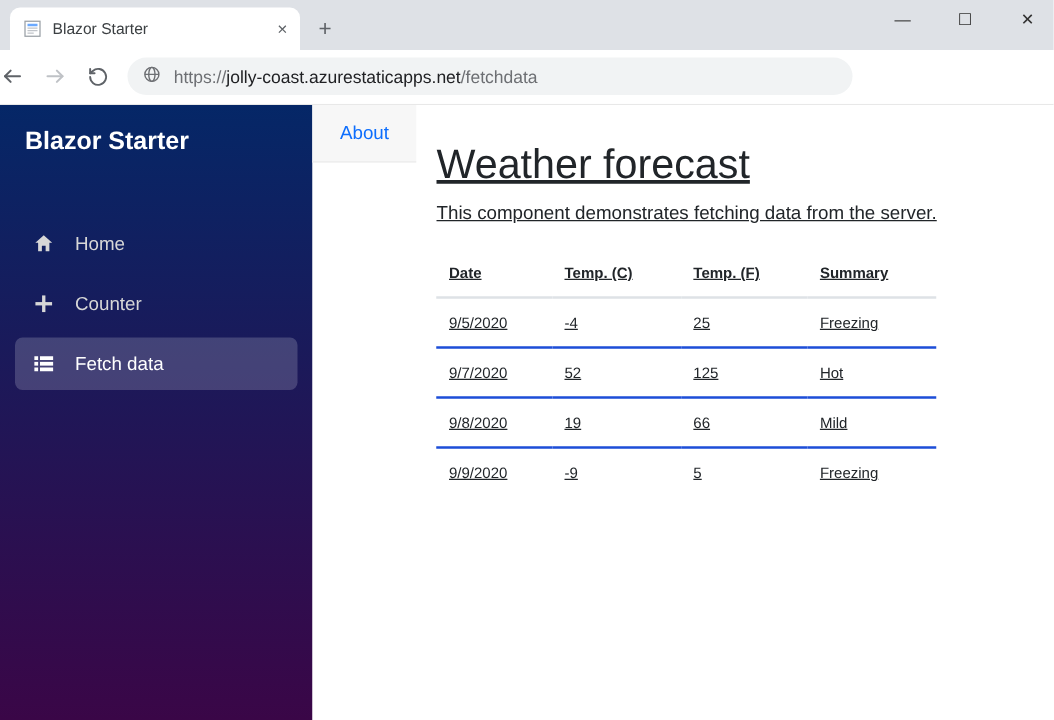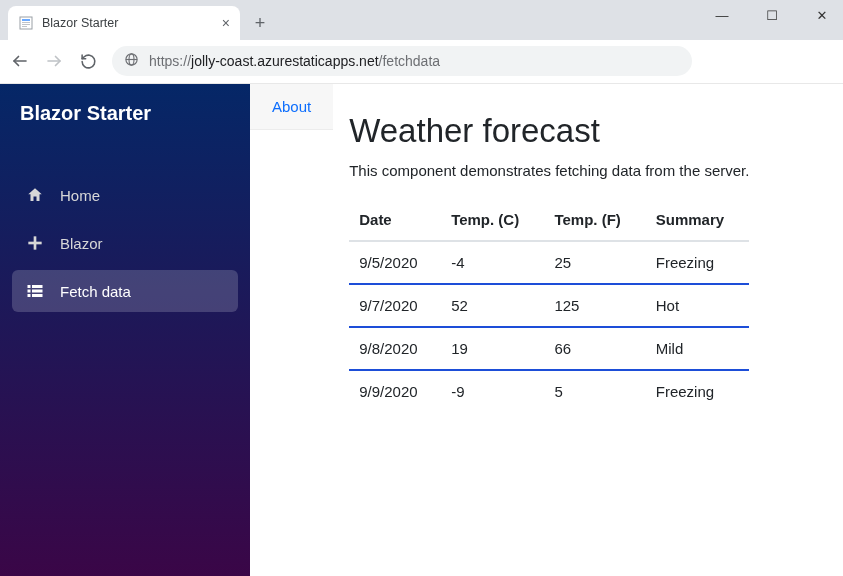--- a/index.html
+++ b/index.html
@@ -65,21 +65,21 @@
     font-size: 13px;
     color: #333;
   }
   .win-controls span { width: 30px; text-align: center; cursor: pointer; font-family: "Segoe UI Symbol", sans-serif; }
 
   .nav-row {
     height: 44px;
     background: #fff;
     display: flex;
     align-items: center;
-    padding: 0 10px;
+    padding: 0 0;
     gap: 14px;
   }
   .nav-row .nav-btn {
     width: 20px; height: 20px;
     display: flex; align-items: center; justify-content: center;
     color: #5f6368; cursor: pointer;
     font-size: 16px;
   }
   .nav-row .nav-btn.disabled { color: #bfc2c6; }
   .omnibox {
@@ -160,34 +160,35 @@
     padding: 0 22px;
   }
   .topbar a {
     color: #0d6efd;
     text-decoration: none;
     font-size: 15px;
     cursor: pointer;
   }
   .page {
     padding: 28px 16px;
+    text-decoration: underline;
   }
   .page h1 {
     font-size: 33px;
     font-weight: 500;
     margin-bottom: 12px;
   }
   .page p {
     font-size: 15px;
     margin-bottom: 20px;
   }
   table {
     width: 100%;
     border-collapse: collapse;
-    font-size: 15px;
+    font-size: 12px;
   }
   th, td {
     text-align: left;
     padding: 12px 10px;
     border-top: 2px solid #1d4ed8;
   }
   thead th {
     border-top: none;
     border-bottom: 2px solid #dee2e6;
     font-weight: 700;
@@ -264,21 +265,21 @@
         </span>
         <span>Home</span>
       </div>
       <div class="nav-item">
         <span class="icon">
           <svg width="16" height="16" viewBox="0 0 24 24" fill="#d7d7d7">
               <rect x="10" y="2" width="4" height="20"></rect>
               <rect x="2" y="10" width="20" height="4"></rect>
             </svg>
         </span>
-        <span>Blazor</span>
+        <span>Counter</span>
       </div>
       <div class="nav-item active">
         <span class="icon">
           <svg width="18" height="18" viewBox="0 0 24 24" fill="#fff">
               <rect x="2" y="4" width="4" height="4"></rect>
               <rect x="8" y="4" width="14" height="4"></rect>
               <rect x="2" y="10" width="4" height="4"></rect>
               <rect x="8" y="10" width="14" height="4"></rect>
               <rect x="2" y="16" width="4" height="4"></rect>
               <rect x="8" y="16" width="14" height="4"></rect>

